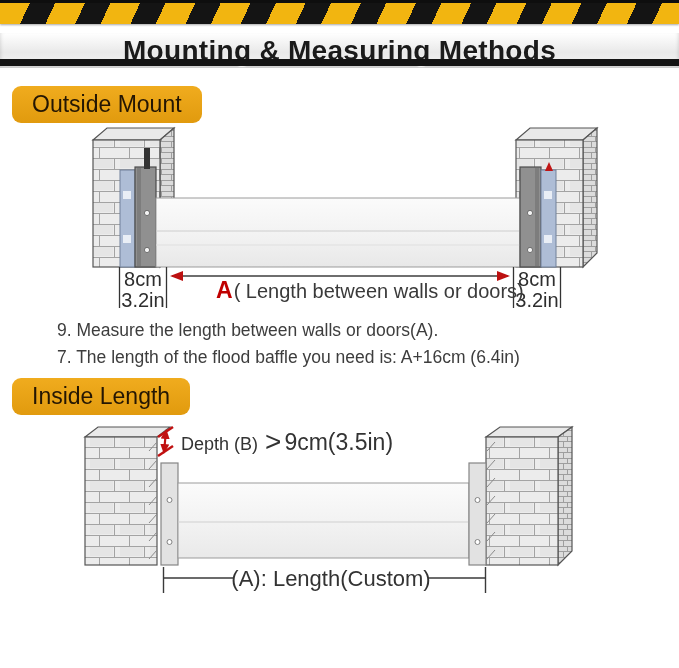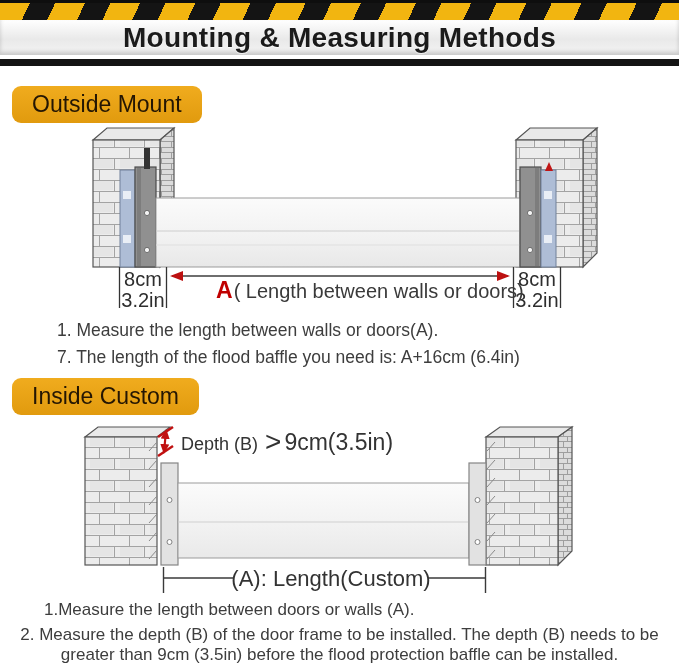--- a/index.html
+++ b/index.html
@@ -8,21 +8,21 @@
     font-family:"Liberation Sans",sans-serif;background:#ffffff;
   }
   
   .hazard{
     position:absolute;top:0;left:0;width:679px;height:24px;
     box-sizing:border-box;border-top:3px solid #0e0e0e;
     background:repeating-linear-gradient(115deg,#F2B510 0 27px,#141414 27px 50px);
     box-shadow:0 1px 2px rgba(0,0,0,.35);
   }
   .titlebar{
-    position:absolute;top:20px;left:0;width:679px;height:35px;
+    position:absolute;top:33px;left:0;width:679px;height:35px;
     background:linear-gradient(#ffffff, #e9e9e9 55%, #f4f4f4);
     box-shadow:inset 0 -3px 4px rgba(0,0,0,.18);
     display:flex;align-items:center;justify-content:center;
   }
   .titlebar span{
     font-size:28px;font-weight:bold;color:#1b1b1b;letter-spacing:.3px;
     text-shadow:0 1px 1px rgba(255,255,255,.8);
   }
   .blackbar{position:absolute;top:59px;left:0;width:679px;height:7px;background:#141414;}
   
@@ -136,25 +136,25 @@
       <line x1="172" y1="151" x2="508" y2="151" stroke="#6E6E6E" stroke-width="2" marker-start="url(#ah1)" marker-end="url(#ah1)"></line>
       <text class="t20" x="143" y="161" text-anchor="middle">8cm</text>
       <text class="t20" x="143" y="182" text-anchor="middle">3.2in</text>
       <text class="t20" x="537" y="161" text-anchor="middle">8cm</text>
       <text class="t20" x="537" y="182" text-anchor="middle">3.2in</text>
       <text x="216" y="173"><tspan class="tA">A</tspan><tspan class="t20d" dx="1">( Length between walls or doors)</tspan></text>
     </g>
   </svg>
 
   <div class="steps-outside">
-    <div>1. Measure the length between walls or doors(A).</div>
+    <div>9. Measure the length between walls or doors(A).</div>
     <div>7. The length of the flood baffle you need is: A+16cm (6.4in)</div>
   </div>
 
-  <div class="badge" style="top:378px">Inside Custom</div>
+  <div class="badge" style="top:378px">Inside Length</div>
 
   <svg class="diag" style="top:425px;height:175px" viewBox="0 0 679 175">
     <defs>
       <pattern id="brick2" width="30" height="22" patternUnits="userSpaceOnUse">
         <rect width="30" height="22" fill="#ECECEC"></rect>
         <rect x="0" y="12" width="23" height="9" fill="#E5E5E5"></rect>
         <path d="M0 0.5 H30 M0 11.5 H30" stroke="#A3A3A3" stroke-width="1" fill="none"></path>
         <path d="M9.5 0 V11 M24.5 11 V22" stroke="#A3A3A3" stroke-width="1" fill="none"></path>
       </pattern>
       <pattern id="side2" width="14" height="11" patternUnits="userSpaceOnUse">
@@ -212,18 +212,14 @@
 
     <g>
       <line x1="163.5" y1="142" x2="163.5" y2="168" stroke="#3A3A3A" stroke-width="1.4"></line>
       <line x1="485.5" y1="142" x2="485.5" y2="168" stroke="#3A3A3A" stroke-width="1.4"></line>
       <line x1="163.5" y1="153" x2="233" y2="153" stroke="#3A3A3A" stroke-width="1.4"></line>
       <line x1="428" y1="153" x2="485.5" y2="153" stroke="#3A3A3A" stroke-width="1.4"></line>
       <text class="tlen" x="331" y="161" text-anchor="middle">(A): Length(Custom)</text>
     </g>
   </svg>
 
-  <div class="steps-inside">
-    <p class="s1">1.Measure the length between doors or walls (A).</p>
-    <p class="s2">2. Measure the depth (B) of the door frame to be installed. The depth (B) needs to be greater than 9cm (3.5in) before the flood protection baffle can be installed.</p>
-  </div>
 
 </div>
 
 </body></html>

